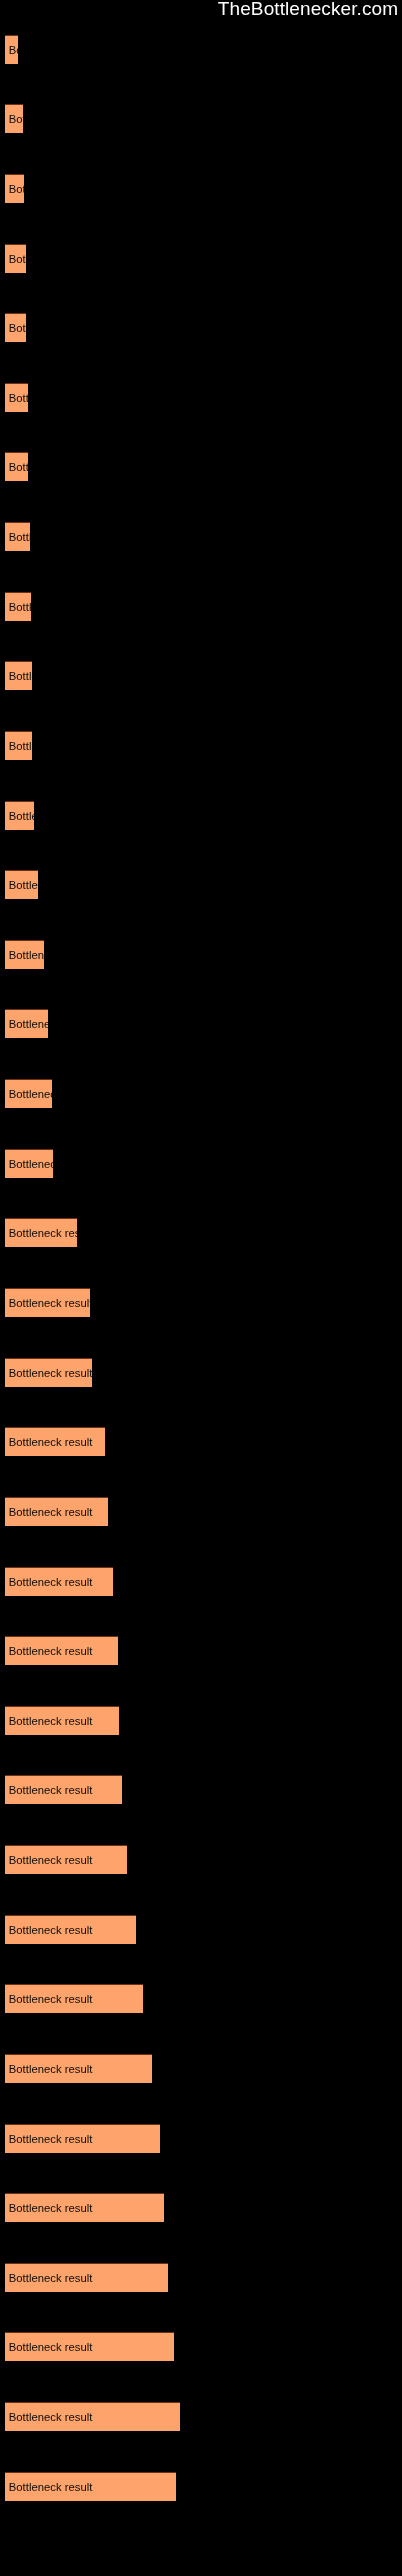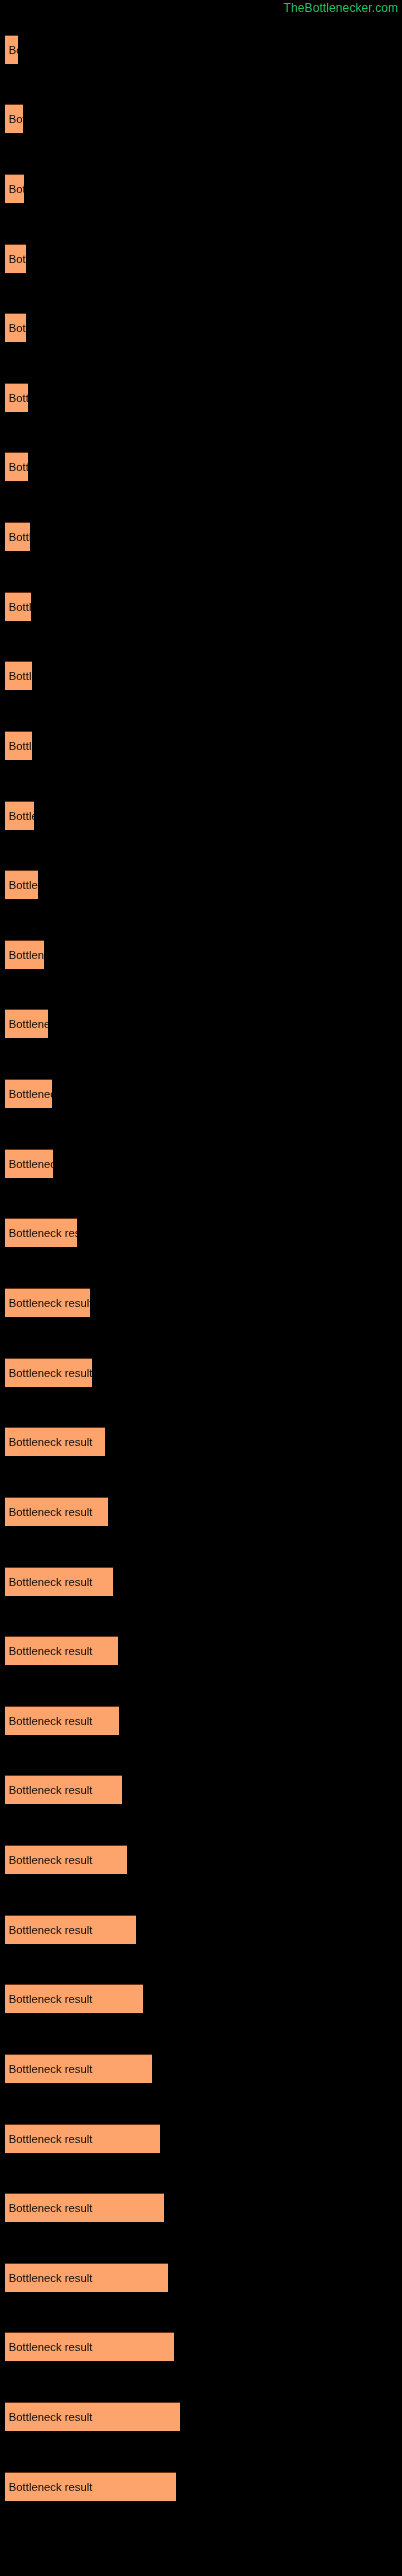--- a/index.html
+++ b/index.html
@@ -20,23 +20,23 @@
     position: absolute;
     left: 0;
     top: 0;
     width: 403px;
     height: 2576px;
   }
   .watermark {
     position: absolute;
     right: 4.8px;
     top: 0px;
-    font-size: 12px;
+    font-size: 19px;
     line-height: 17.7px;
-    color: #22c55e;
+    color: #ffffff;
     letter-spacing: 0.1px;
     white-space: nowrap;
     font-family: "Liberation Sans", sans-serif;
   }
   .bars-layer {
     position: absolute;
     left: 0;
     top: 0;
     width: 403px;
     height: 2576px;

